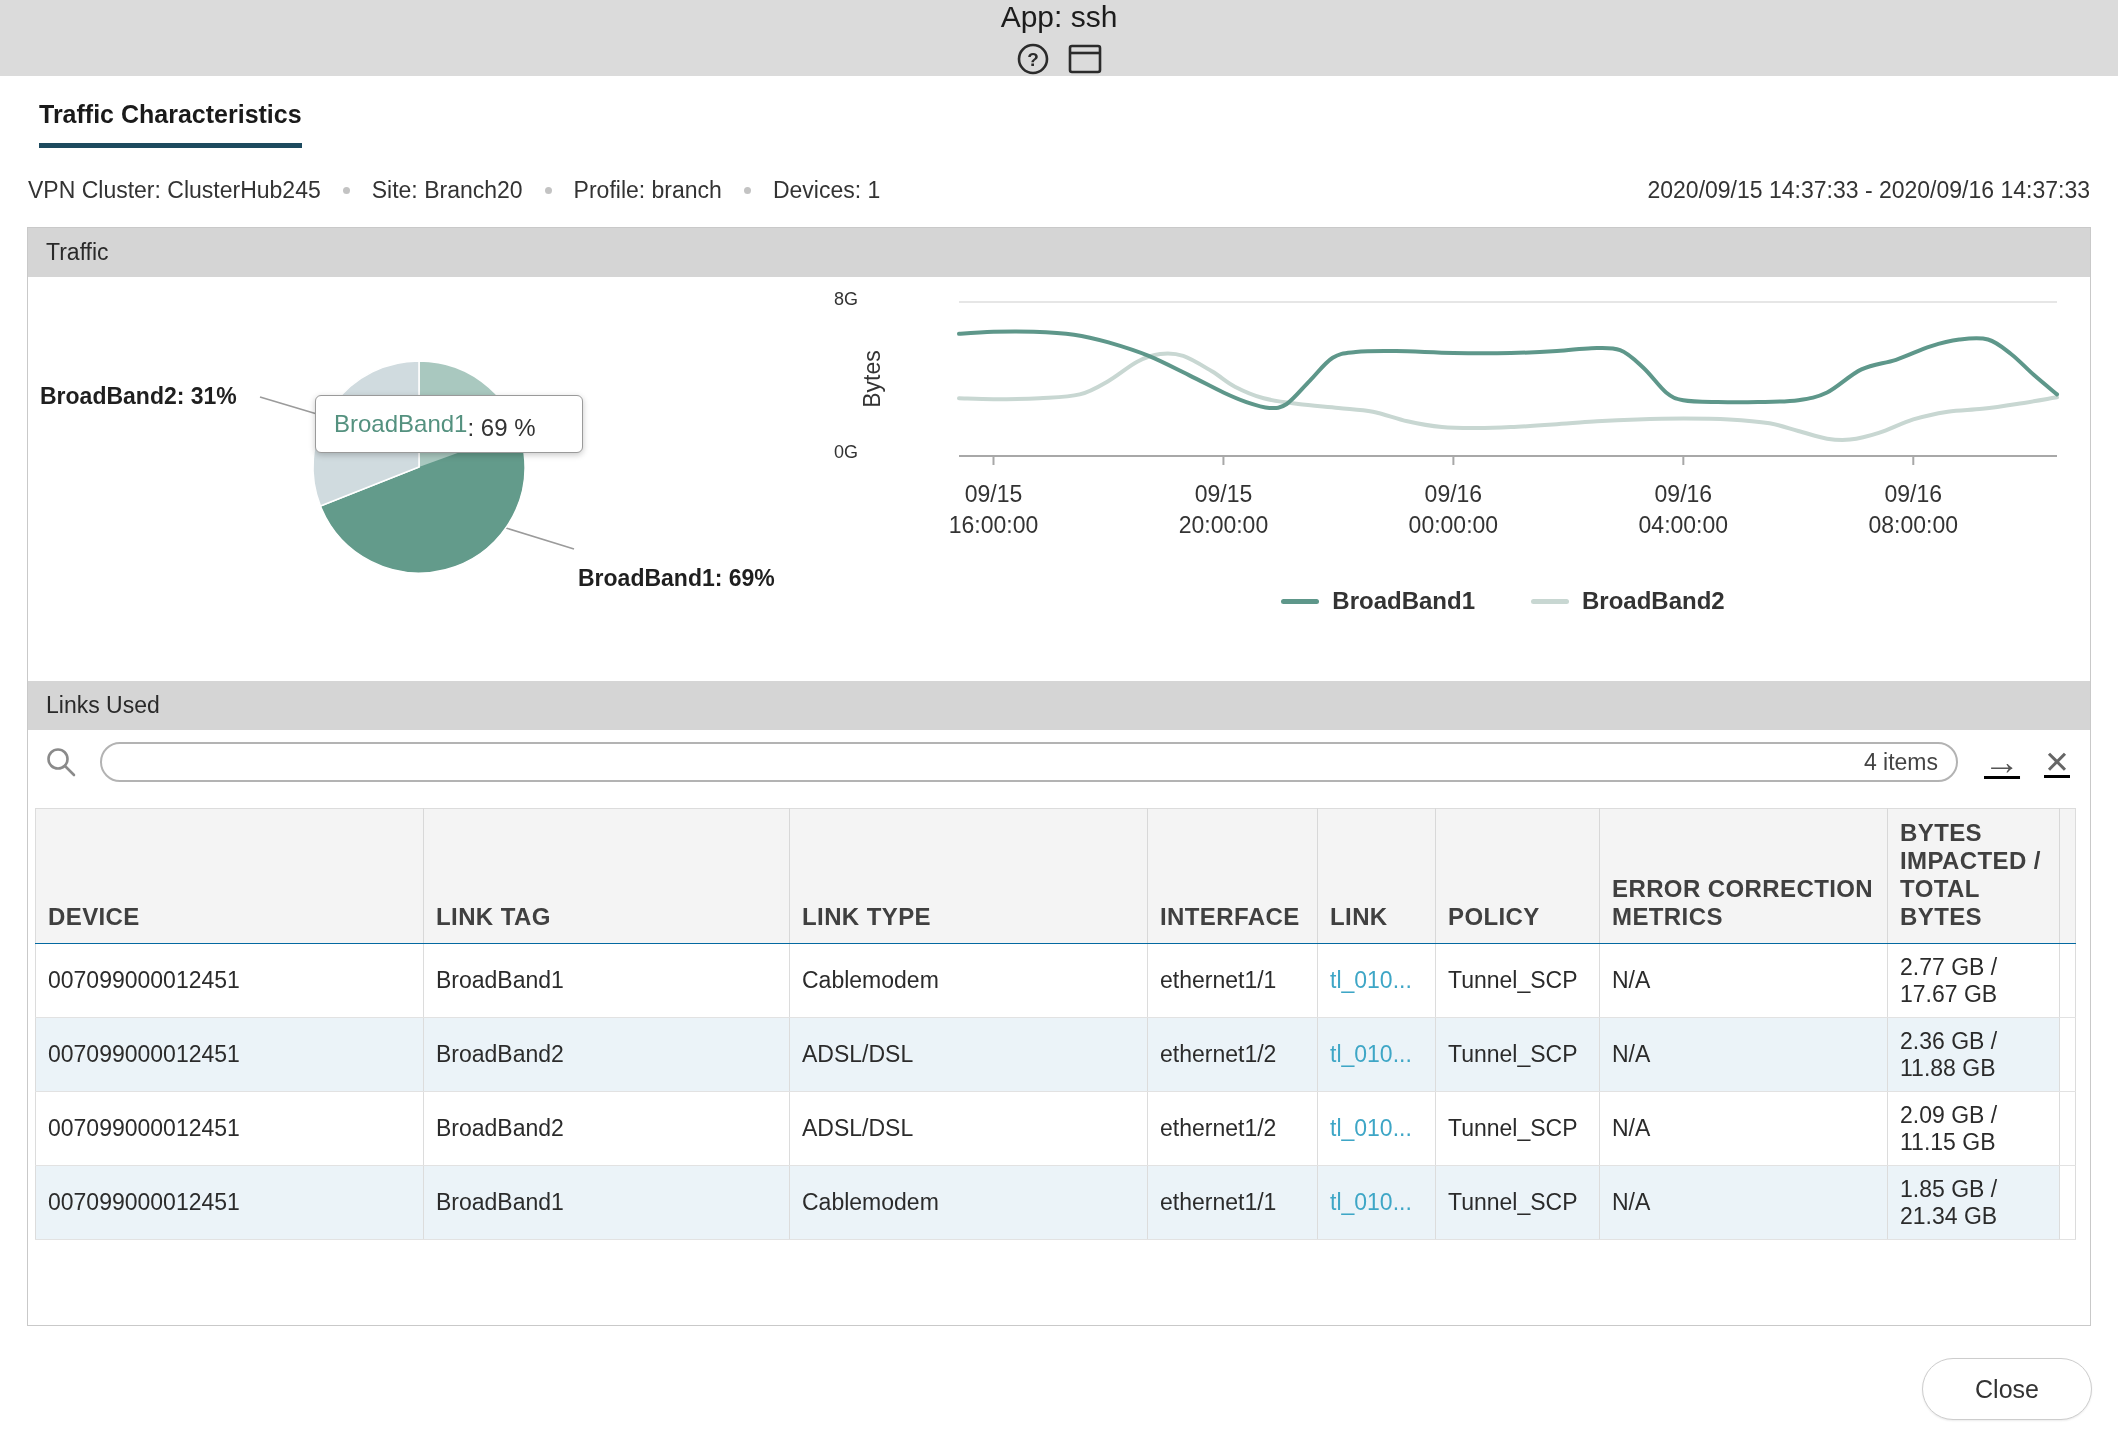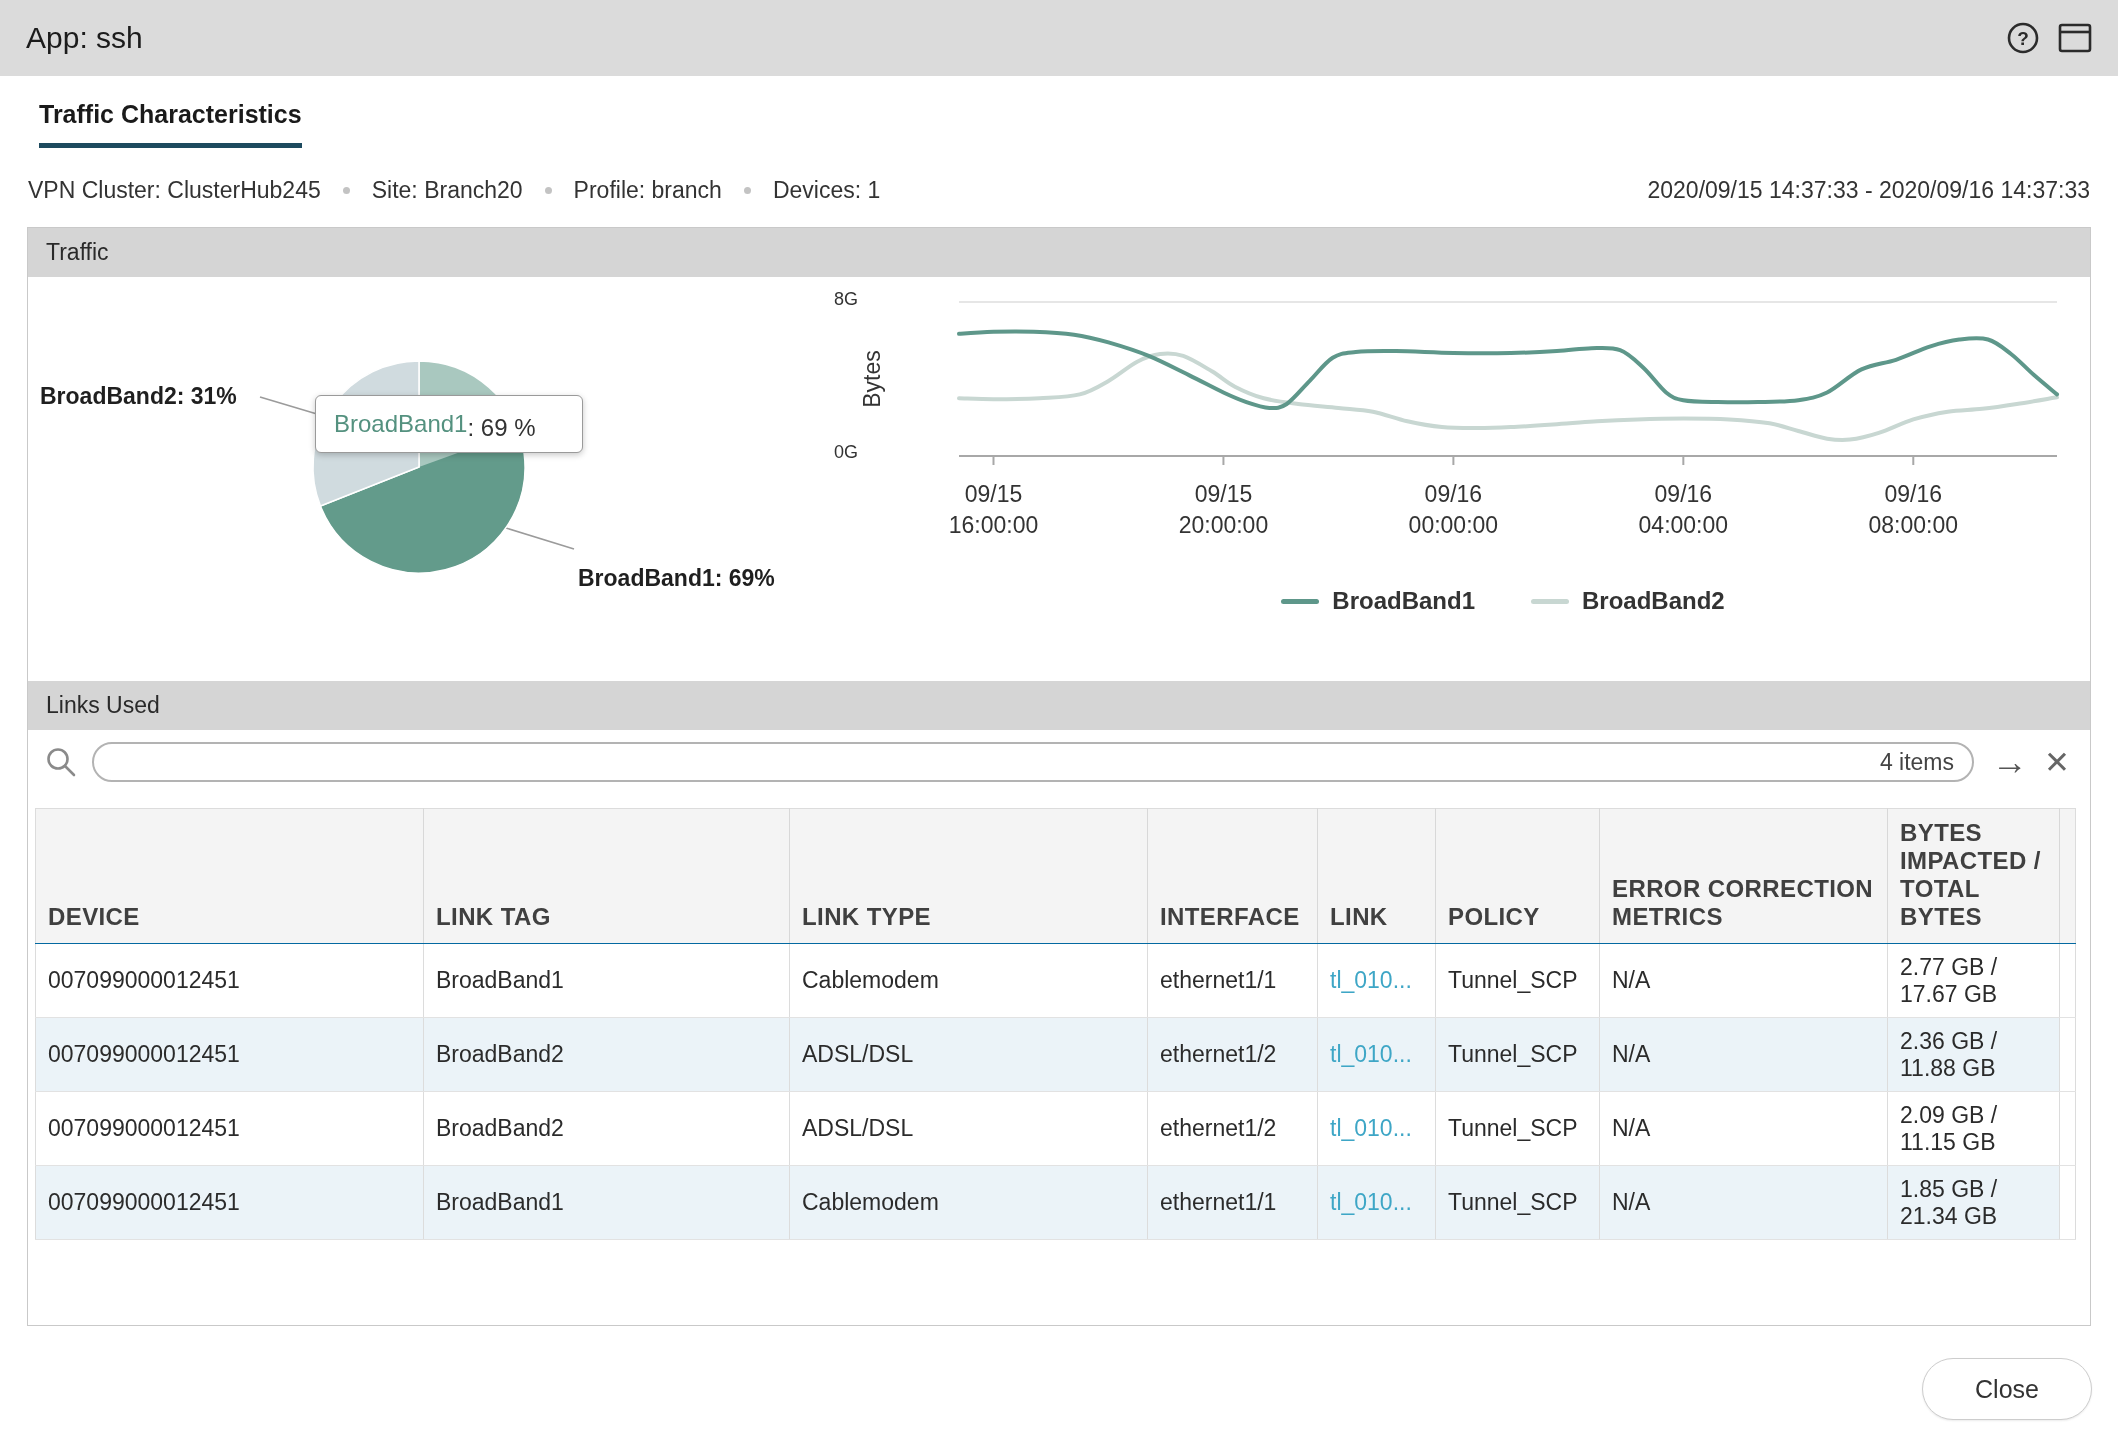--- a/index.html
+++ b/index.html
@@ -2,21 +2,21 @@
 <html><head>
 <meta charset="utf-8">
 <style>
   * { margin:0; padding:0; box-sizing:border-box; }
   html,body { background:#fff; }
   body { font-family:"Liberation Sans", sans-serif; }
   .screen { position:relative; width:2118px; height:1446px; background:#fff; overflow:hidden; }
 
   
   .app-header { position:absolute; left:0; top:0; width:100%; height:76px; background:#dbdbdb;
-    display:flex; align-items:center; justify-content:space-between; padding:0 26px; }
+    display:flex; align-items:center; justify-content:space-between; padding:0 26px;flex-direction:column; }
   .app-title { font-size:30px; color:#1c1c1c; }
   .header-icons { display:flex; align-items:center; gap:18px; }
   .hicon { width:34px; height:34px; display:flex; align-items:center; justify-content:center; cursor:pointer; }
 
   
   .tab-row { position:absolute; left:39px; top:100px; }
   .tab { display:inline-block; font-size:25px; font-weight:bold; color:#1a1a1a;
     padding-bottom:14px; border-bottom:5px solid #1d4a5e; cursor:pointer; }
 
   
@@ -48,21 +48,21 @@
   .ytick { position:absolute; left:806px; width:57px; text-align:left; font-size:18px; color:#333; }
   #line-svg { position:absolute; left:921px; top:17px; }
   .xtick { position:absolute; top:202px; width:170px; text-align:center; font-size:23px;
     color:#333; line-height:31px; white-space:pre-line; }
   .chart-legend { position:absolute; left:921px; top:310px; width:1108px;
     display:flex; justify-content:center; gap:56px; }
   .legend-item { display:flex; align-items:center; gap:13px; font-size:24px; font-weight:600; color:#333; }
   .legend-swatch { width:38px; height:5px; border-radius:3px; }
 
   
-  .search-row { height:64px; display:flex; align-items:center; padding:0 16px; gap:12px; background:#fff; }
+  .search-row { height:64px; display:flex; align-items:center; padding:0 16px; gap:20px; background:#fff;text-decoration:underline; }
   .search-pill { flex:1; height:40px; border:2px solid #b3b3b3; border-radius:21px; position:relative;
     display:flex; align-items:center; margin-left:2px; }
   .search-pill input { border:none; outline:none; background:transparent; width:100%;
     font-size:23px; color:#333; padding:0 120px 0 20px; font-family:"Liberation Sans", sans-serif; }
   .items-count { position:absolute; right:18px; font-size:23px; color:#444; }
   .row-icon { color:#555; cursor:pointer; display:flex; align-items:center; justify-content:center; }
   .arrow-icon { font-size:36px; line-height:36px; margin-left:6px; }
   .x-icon { font-size:31px; line-height:31px; margin:0 4px; color:#666; }
 
   

